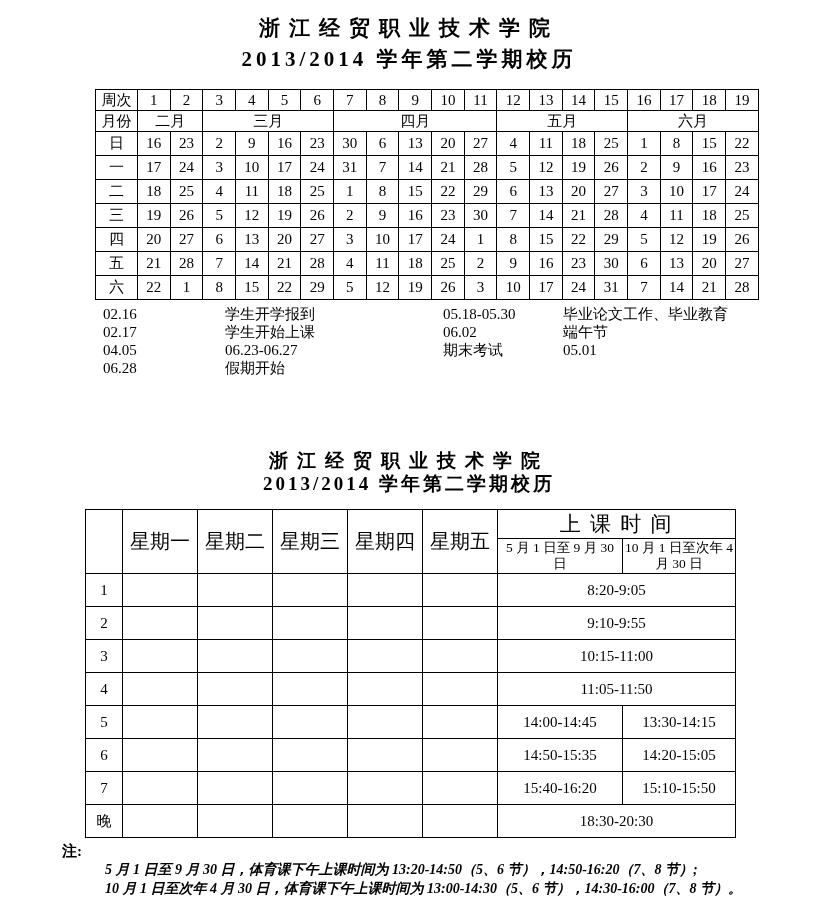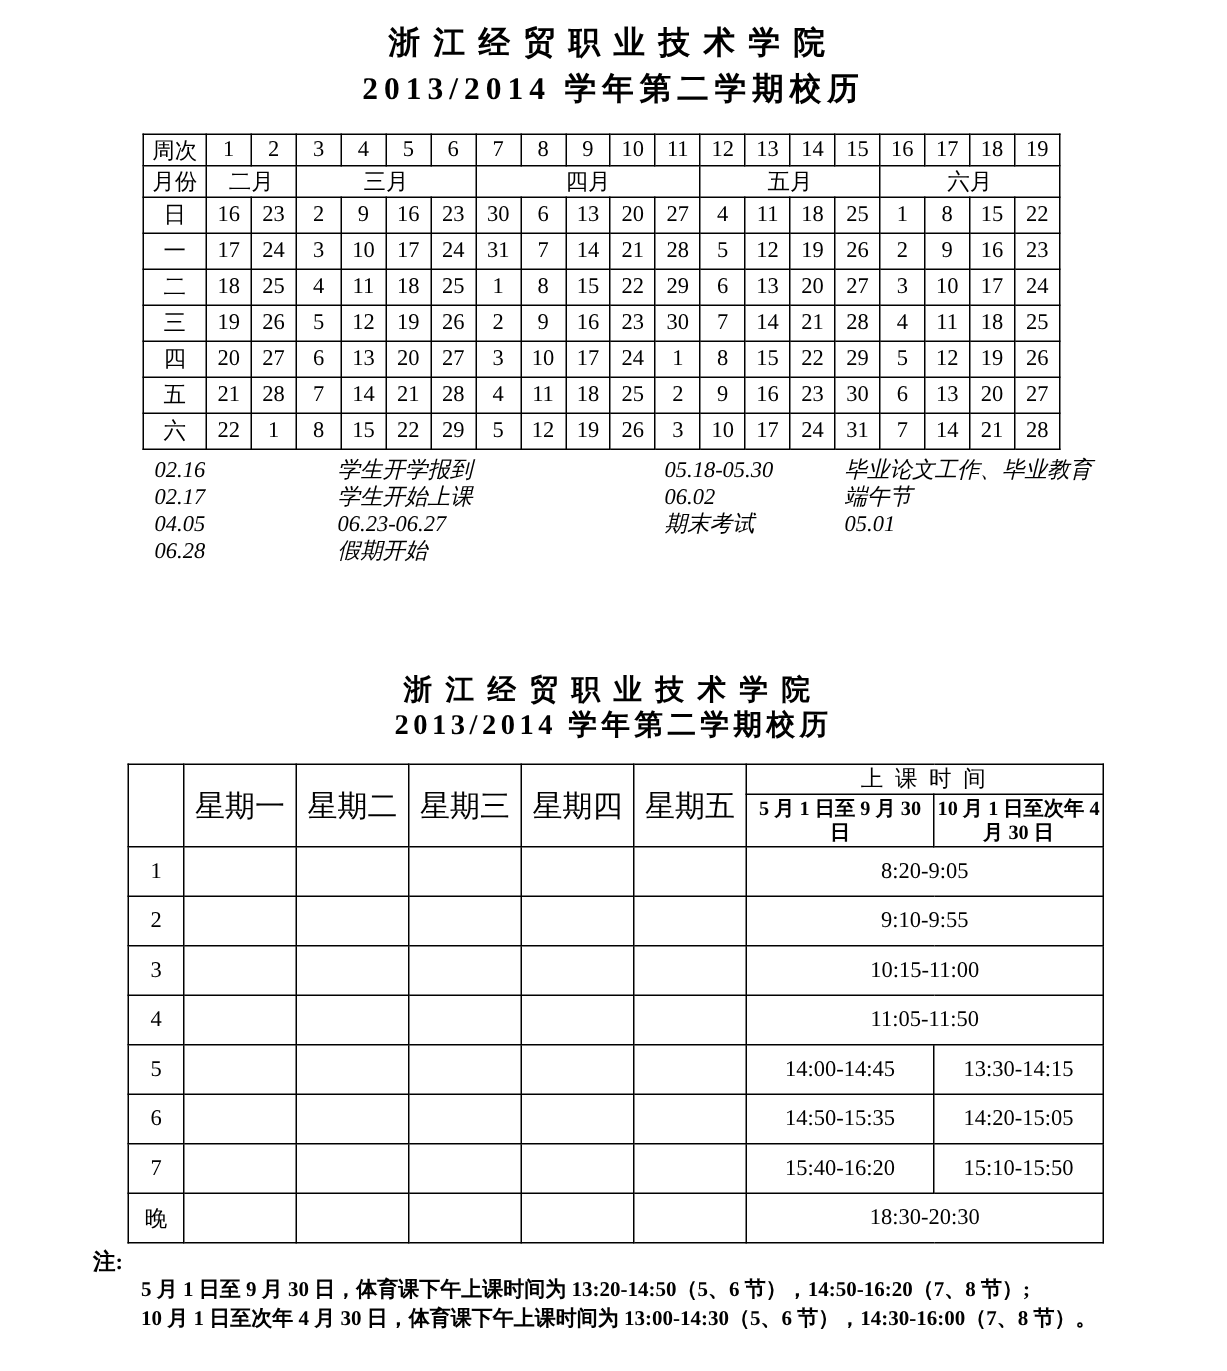--- a/index.html
+++ b/index.html
@@ -20,60 +20,60 @@
   .title2 { margin-top: 72px; text-align: center; font-weight: 700; }
   .title2 .line1 { font-size: 19px; letter-spacing: 9px; line-height: 23px; }
   .title2 .line2 { font-size: 19px; letter-spacing: 3px; line-height: 23px; }
 
   
   table { border-collapse: collapse; }
   td { border: 1px solid #000; text-align: center; vertical-align: middle; }
 
   .cal-table {
     margin: 16px 0 0 95px;
-    width: 612px;
+    width: 664px;
     table-layout: fixed;
     font-size: 15px;
   }
   .cal-table col.c-lab { width: 42px; }
   .cal-table td { height: 21px; padding: 0; }
   .cal-table tr.day-row td { height: 24px; }
 
   
   .events {
     margin: 5px 0 0 103px;
     font-size: 15px;
     display: grid;
     grid-template-columns: 122px 218px 120px auto;
     line-height: 18px;
   }
-  .events .cell { white-space: nowrap; font-style: italic; }
+  .events .cell { white-space: nowrap; }
 
   
   .sched-table {
     margin: 14px 0 0 85px;
     width: 650px;
     table-layout: fixed;
     font-size: 15px;
   }
   .sched-table col.c-per { width: 37px; }
   .sched-table col.c-day { width: 75px; }
   .sched-table col.c-t1  { width: 125px; }
   .sched-table col.c-t2  { width: 113px; }
   .sched-table td { padding: 0; }
-  .sched-table td.hdr-time { height: 19px; font-size: 15px; letter-spacing: 2px; margin-top: 18px; }
-  .sched-table td.hdr-sub { height: 35px; font-size: 13.5px; line-height: 16px; padding: 0 2px; font-weight: bold; }
+  .sched-table td.hdr-time { height: 19px; font-size: 21px; letter-spacing: 2px; margin-top: 18px; }
+  .sched-table td.hdr-sub { height: 35px; font-size: 13.5px; line-height: 16px; padding: 0 2px; }
   .sched-table td.hdr-day { font-size: 20px; }
   .sched-table tr.body-row td { height: 33px; }
   .sched-table td.time { font-weight: 400; }
 
   
   .notes { margin: 4px 0 0 62px; font-weight: 700; }
   .notes .label { font-size: 15px; line-height: 18px; }
-  .notes .line { font-size: 14px; line-height: 19px; margin-left: 32px; white-space: nowrap; }
+  .notes .line { font-size: 14px; line-height: 19px; margin-left: 43px; white-space: nowrap; font-style: italic; }
 </style>
 </head>
 <body>
 
 <div class="page">
 
   <div class="title1">
     <div class="line1">浙江经贸职业技术学院</div>
     <div class="line2">2013/2014 学年第二学期校历</div>
   </div>

